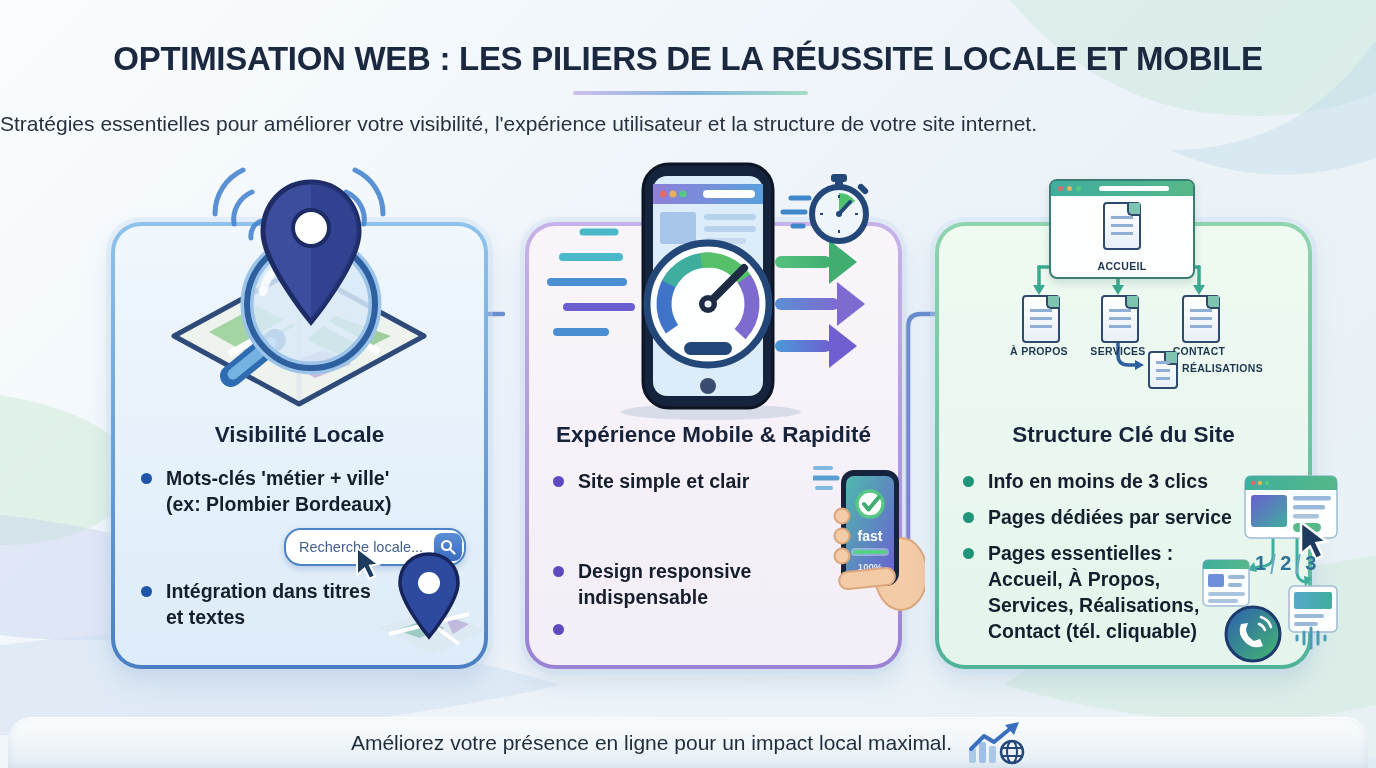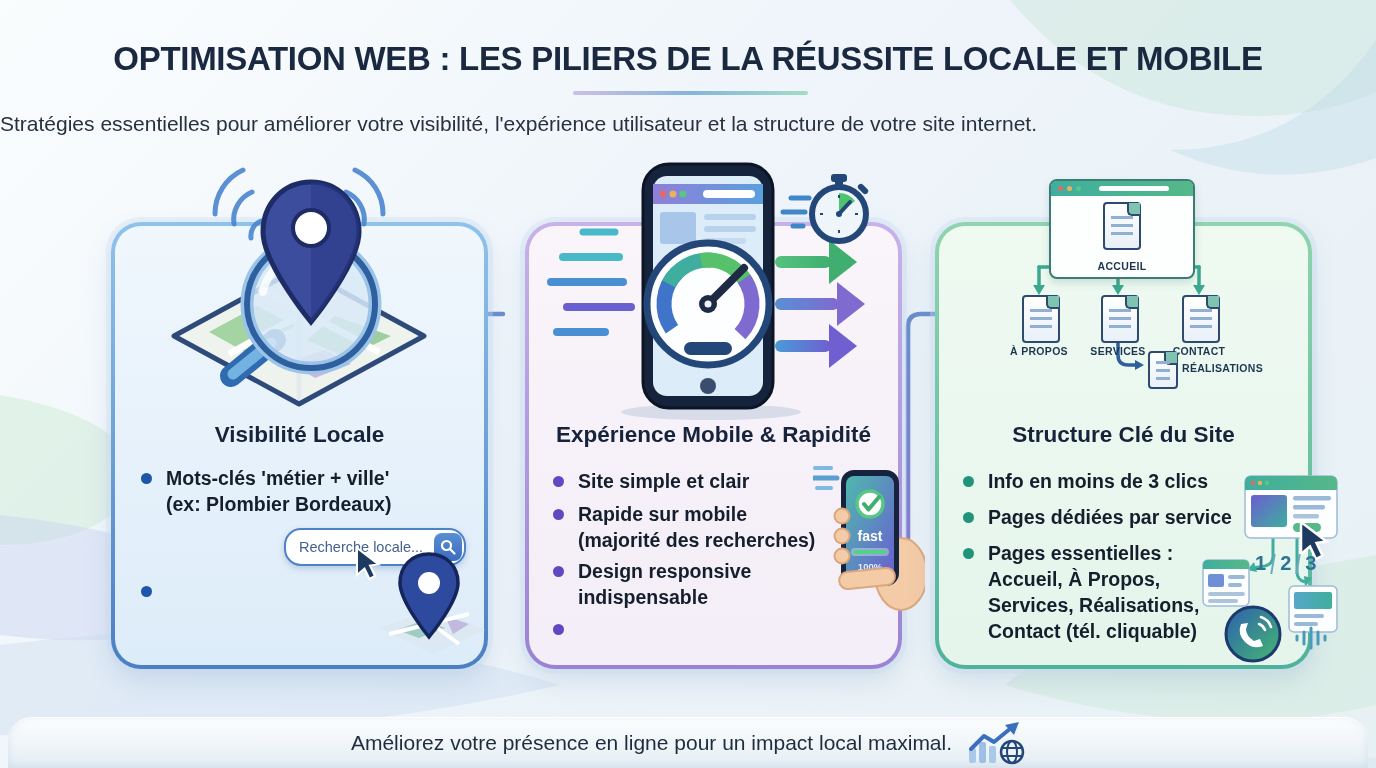--- a/index.html
+++ b/index.html
@@ -168,20 +168,22 @@
    <polygon points="48,84 76,74 96,82 70,92" fill="#8fc4b8" opacity=".8"></polygon>
    <polygon points="96,70 120,78 104,88" fill="#b8aed8" opacity=".8"></polygon>
    <path d="M40,88 L120,68 M64,64 L110,98" stroke="#ffffff" stroke-width="4" fill="none"></path>
    <path d="M80,8 c-17,0 -29,12 -29,29 c0,19 29,54 29,54 c0,0 29,-35 29,-54 c0,-17 -12,-29 -29,-29 z" fill="#2e4a9e" stroke="#15255c" stroke-width="3.5"></path>
    <circle cx="80" cy="37" r="11" fill="#ffffff"></circle>
    <path d="M8,2 l0,27 7.5,-6.5 5,10.5 5.5,-3 -5,-10.5 8.5,-1 z" fill="#1d3a5f" stroke="#ffffff" stroke-width="2"></path>
  </svg>
 
  <div class="bullet" style="left:30px;top:356px;width:320px">
    <span class="dot"></span>
+   <span class="bullet-text">Intégration dans titres
+et textes</span>
  </div>
 </div>
 
 <div class="card card2">
  <div class="card-inner">
         <div class="card-face"></div>
       </div>
 
  <svg class="icon-abs" style="left:18px;top:-60px" width="340" height="260" viewBox="0 0 340 260">
    <defs>
@@ -262,25 +264,20 @@
             <line x1="312" y1="52" x2="315" y2="52"></line>
           </g>
    </g>
  </svg>
 
  <div class="card-title">Expérience Mobile &amp; Rapidité</div>
 
  <div class="bullet" style="left:28px;top:246px;width:270px">
   <span class="dot"></span>
   <span class="bullet-text">Site simple et clair</span>
- </div>
- <div class="bullet" style="left:28px;top:279px;width:280px">
-  <span class="dot"></span>
-  <span class="bullet-text">Rapide sur mobile
-(majorité des recherches)</span>
  </div>
  <div class="bullet" style="left:28px;top:336px;width:280px">
   <span class="dot"></span>
   <span class="bullet-text">Design responsive
 indispensable</span>
  </div>
  <div class="bullet" style="left:28px;top:394px;width:330px">
   <span class="dot"></span>
  </div>
 

